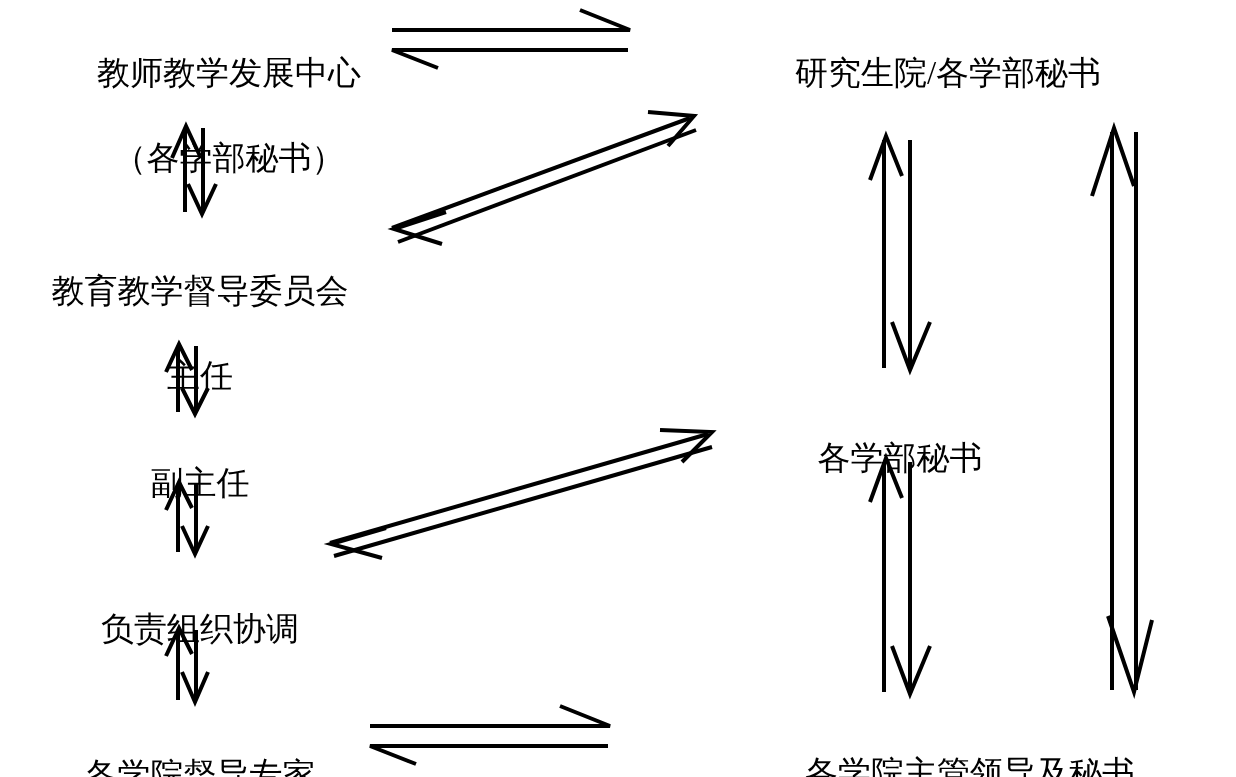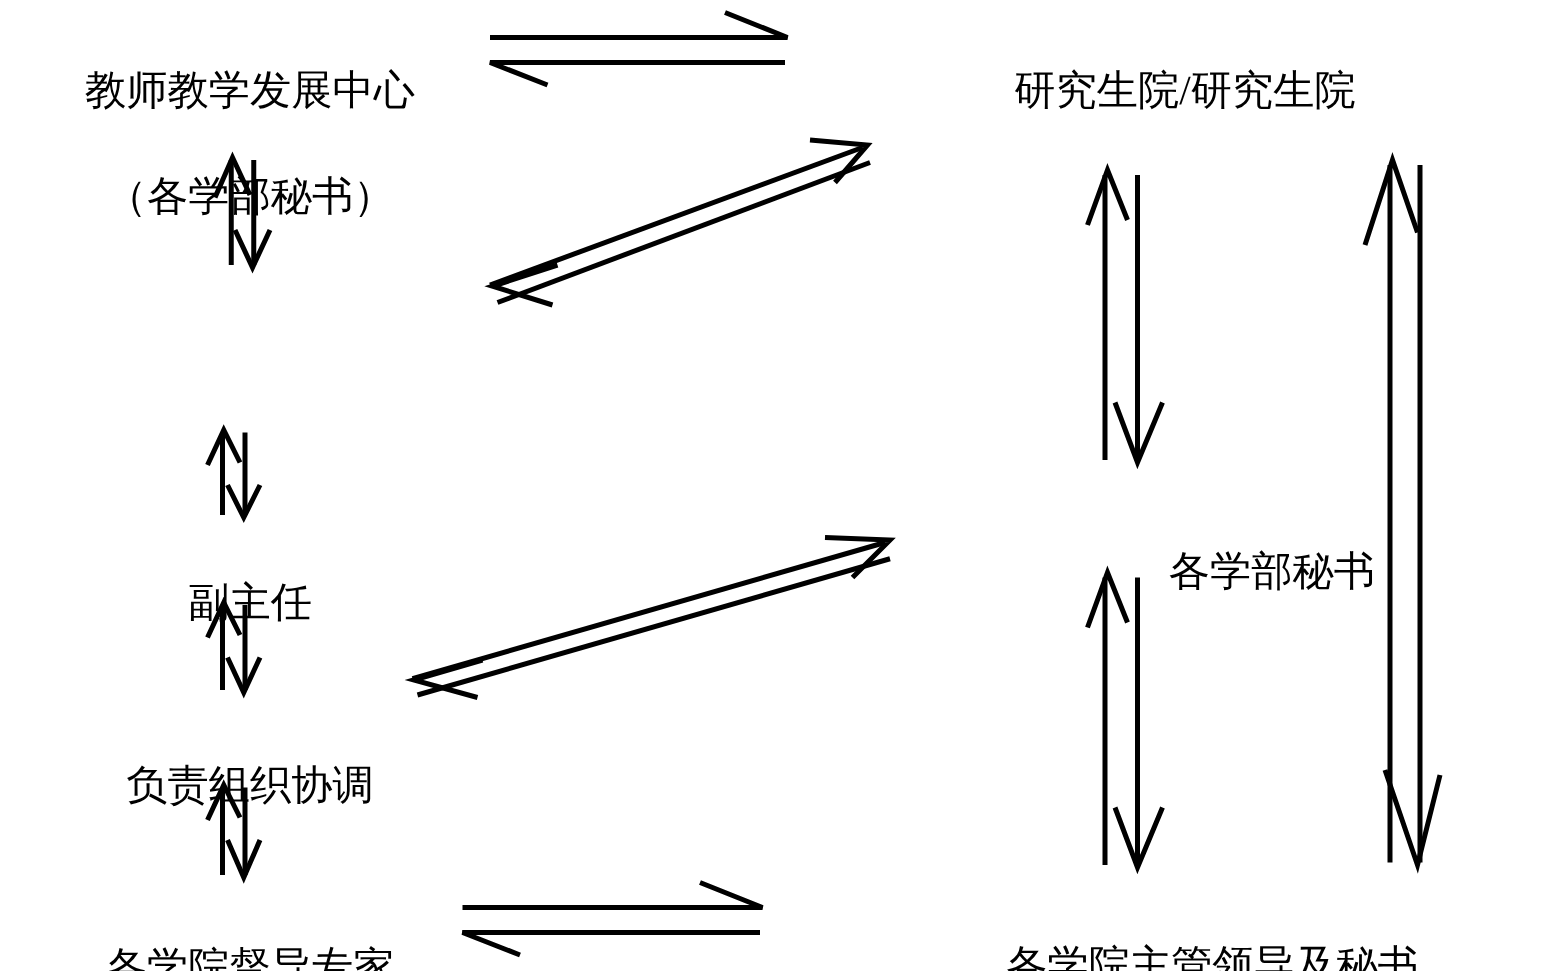--- a/index.html
+++ b/index.html
@@ -30,27 +30,27 @@
   }
   svg.arrows {
     position: absolute;
     left: 0;
     top: 0;
     width: 1236px;
     height: 777px;
     pointer-events: none;
   }
   
-  #node-teacher-center { left: 0px;   top: 10px;  width: 400px; font-size: 33px; }
+  #node-teacher-center { left: 0px;   top: 10px;  width: 400px; font-size: 33px; padding-left: 29px; }
   #node-grad-college   { left: 660px; top: 10px;  width: 576px; font-size: 33px; }
   #node-supervision-committee { left: 0px; top: 228px; width: 400px; font-size: 33px; }
   #node-deputy-director{ left: 60px;  top: 420px; width: 280px; font-size: 33px; }
   #node-dept-leader    { left: 40px;  top: 566px; width: 320px; font-size: 33px; }
   #node-college-expert { left: 30px;  top: 712px; width: 340px; font-size: 33px; }
-  #node-dept-secretary { left: 700px; top: 395px; width: 400px; font-size: 33px; text-align: right; }
+  #node-dept-secretary { left: 700px; top: 395px; width: 400px; font-size: 33px; }
   #node-college-leader { left: 740px; top: 710px; width: 460px; font-size: 33px; }
 </style>
 </head>
 <body>
 
 <div id="diagram-root">
 
   <svg class="arrows" viewBox="0 0 1236 777">
     <g stroke="#000000" stroke-width="4" fill="none" stroke-linecap="butt">
 
@@ -133,23 +133,27 @@
 
     </g>
   </svg>
 
   <div class="node" id="node-teacher-center">
     <span class="line">教师教学发展中心</span>
     <span class="line">（各学部秘书）</span>
   </div>
 
   <div class="node" id="node-grad-college">
-    <span class="line">研究生院/研究生院</span>
+    <span class="line">研究生院/各学部秘书</span>
   </div>
 
+  <div class="node" id="node-supervision-committee">
+    <span class="line">教育教学督导委员会</span>
+    <span class="line">主任</span>
+  </div>
 
   <div class="node" id="node-deputy-director">
     <span class="line">副主任</span>
   </div>
 
   <div class="node" id="node-dept-leader">
     <span class="line">负责组织协调</span>
   </div>
 
   <div class="node" id="node-college-expert">

